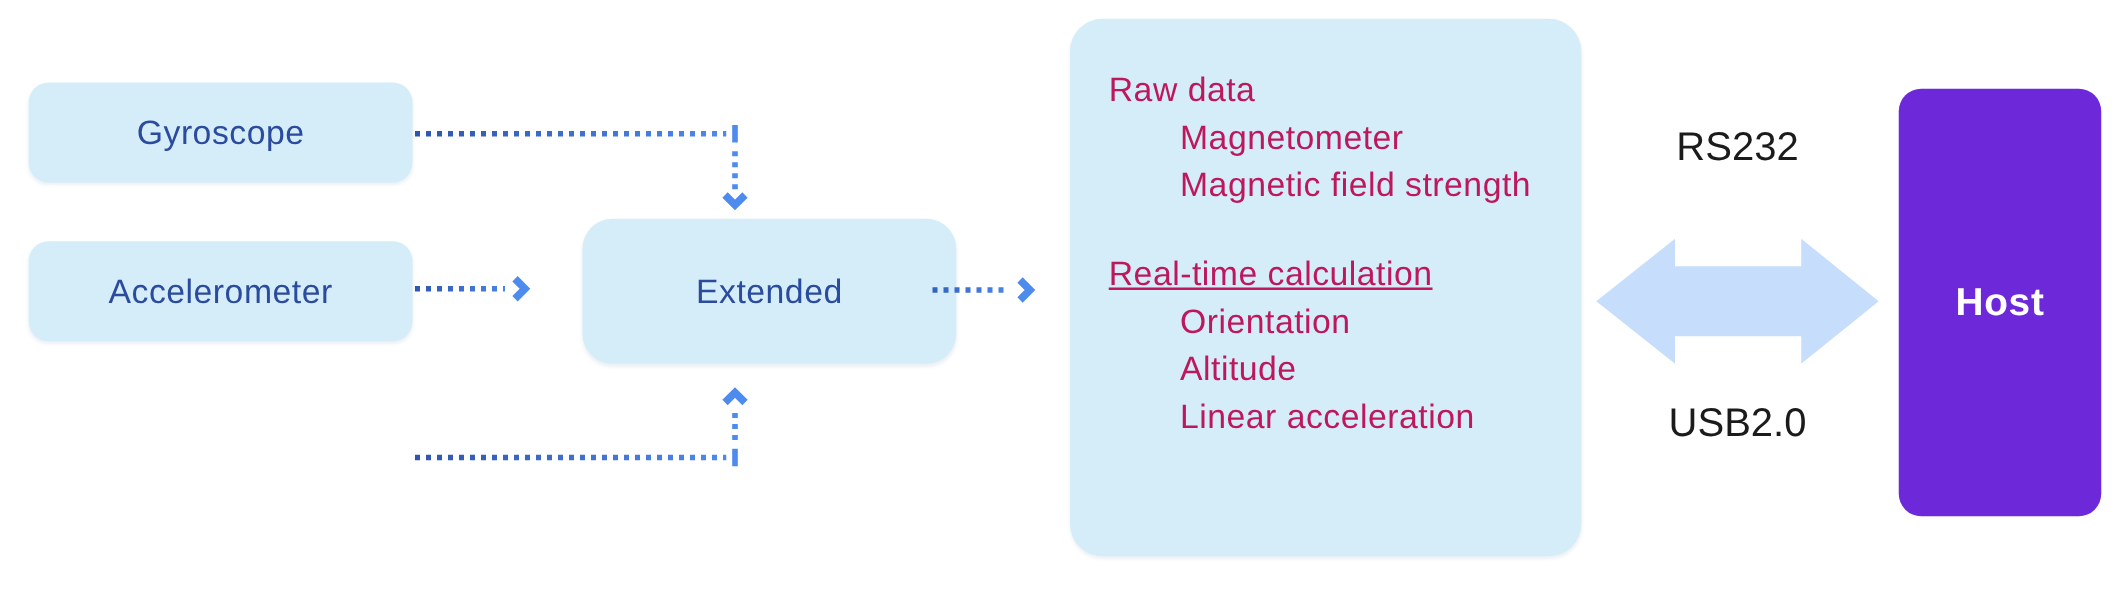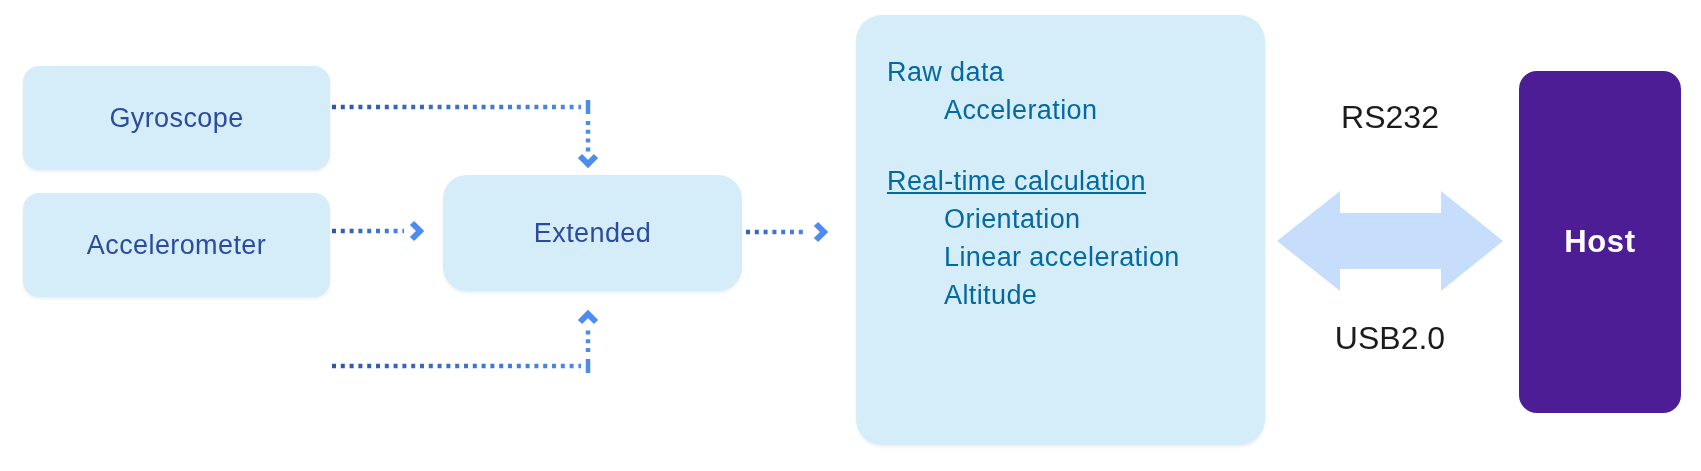--- a/index.html
+++ b/index.html
@@ -13,49 +13,49 @@
   .box{
     position:absolute;
     background:#d5ecf9;
     border-radius:16px;
     display:flex;align-items:center;justify-content:center;
     color:#2b4c9e;
     font-size:27px;
     letter-spacing:0.4px;
     box-shadow:0 2px 3px rgba(90,130,170,0.12);
   }
-  .sensor{left:23px;width:307px;height:104px;}
+  .sensor{left:23px;width:307px;height:80px;}
   .sensor.s0{top:66px;}
   .sensor.s1{top:193px;}
   .sensor.s2{top:322px;}
   .filter-box{
-    left:443px;top:175px;width:299px;height:116px;
+    left:466px;top:175px;width:299px;height:116px;
     border-radius:24px;
     flex-direction:column;
     line-height:39px;
     gap:27px;
   }
   .output-box{
     left:856px;top:15px;width:409px;height:430px;
     border-radius:26px;
     display:block;
     box-sizing:border-box;
     padding:38px 20px 0 31px;
   }
   .out-line{
-    color:#0369a1;font-size:27px;line-height:38px;
+    color:#be185d;font-size:27px;line-height:38px;
     letter-spacing:0.4px;
     white-space:nowrap;
   }
   .out-item{padding-left:57px;}
   .section2{margin-top:33px;text-decoration:underline;}
   .host-box{
     position:absolute;
     left:1519px;top:71px;width:162px;height:342px;
-    background:#4c1d95;border-radius:18px;
+    background:#6d28d9;border-radius:18px;
     display:flex;align-items:center;justify-content:center;
     color:#ffffff;font-size:31px;font-weight:bold;
     letter-spacing:0.6px;
   }
   .io-label{
     position:absolute;
     left:1290px;width:200px;
     text-align:center;
     color:#1b1b1b;
     font-size:32px;
@@ -79,25 +79,26 @@
   <div class="box sensor s1">
     <span>Accelerometer</span>
   </div>
 
   <div class="box filter-box">
     <span>Extended</span>
   </div>
 
   <div class="box output-box">
     <div class="out-line">Raw data</div>
-    <div class="out-line out-item">Acceleration</div>
+    <div class="out-line out-item">Magnetometer</div>
+    <div class="out-line out-item">Magnetic field strength</div>
     <div class="out-line section2">Real-time calculation</div>
     <div class="out-line out-item">Orientation</div>
+    <div class="out-line out-item">Altitude</div>
     <div class="out-line out-item">Linear acceleration</div>
-    <div class="out-line out-item">Altitude</div>
   </div>
 
   <div class="io-label top">RS232</div>
   <div class="io-label bottom">USB2.0</div>
 
   <div class="host-box">
     <span>Host</span>
   </div>
 
   <svg class="arrow-layer" width="1701" height="471" viewBox="0 0 1701 471" xmlns="http://www.w3.org/2000/svg">

